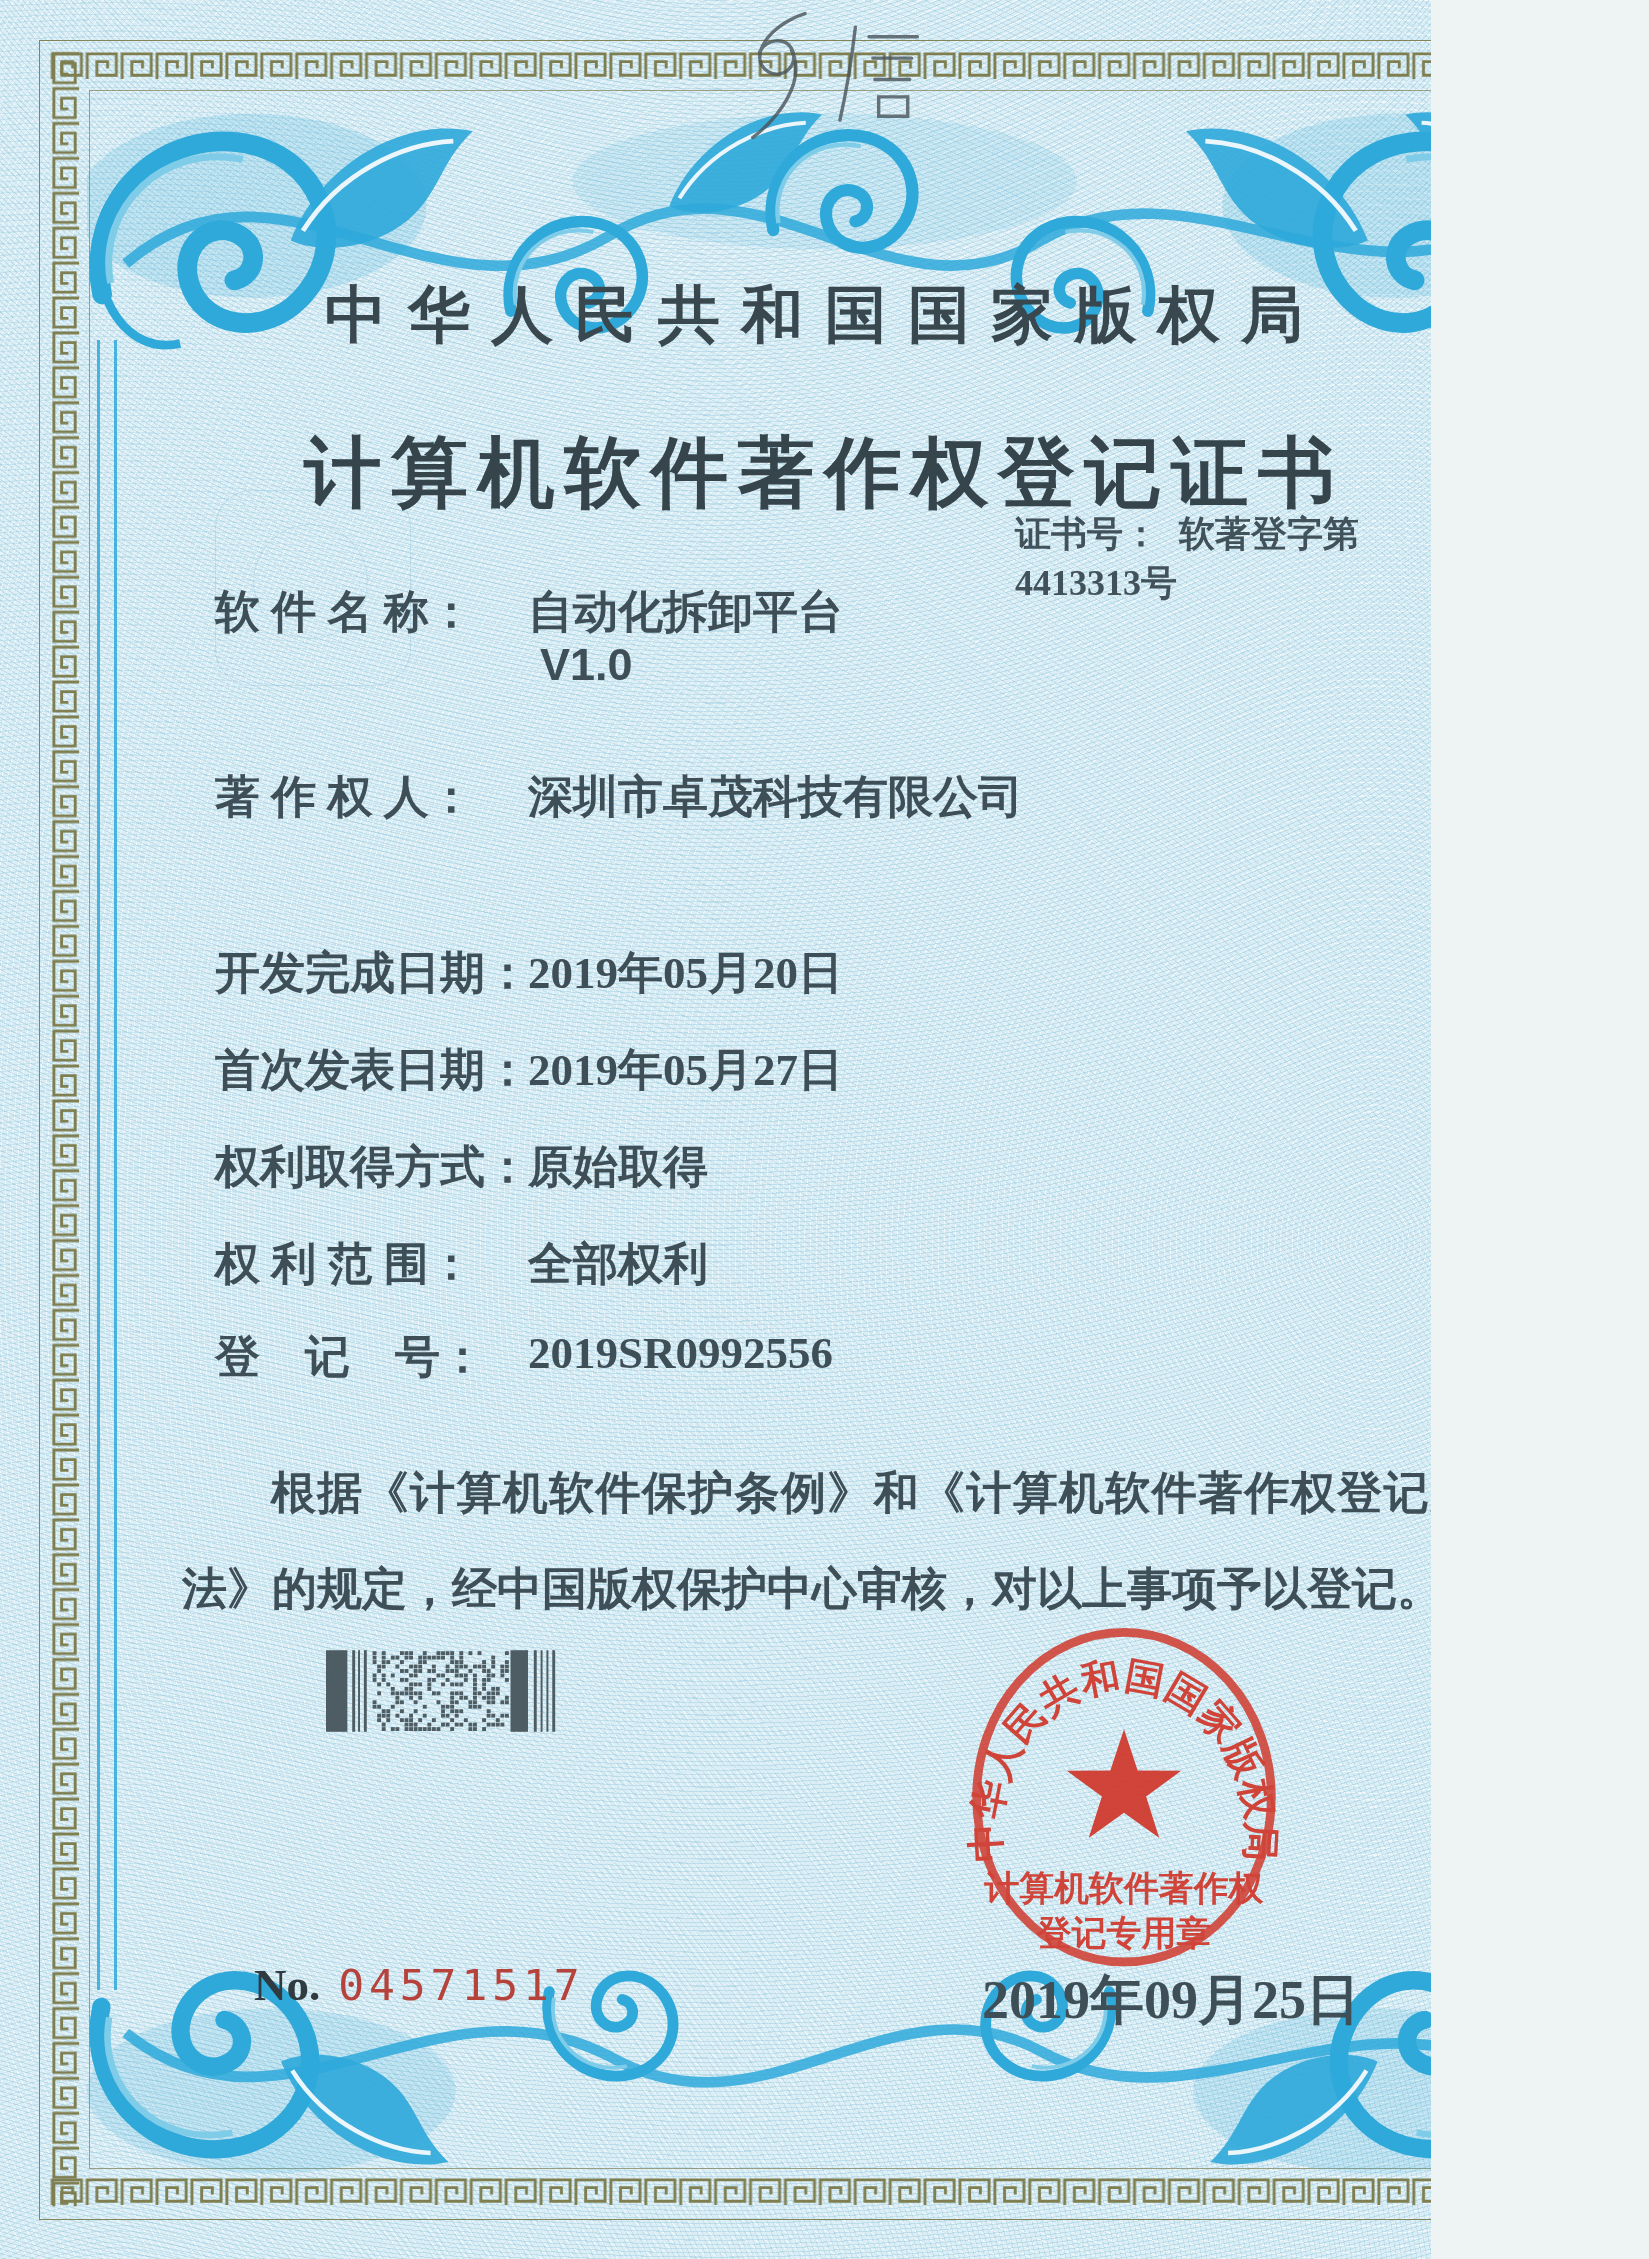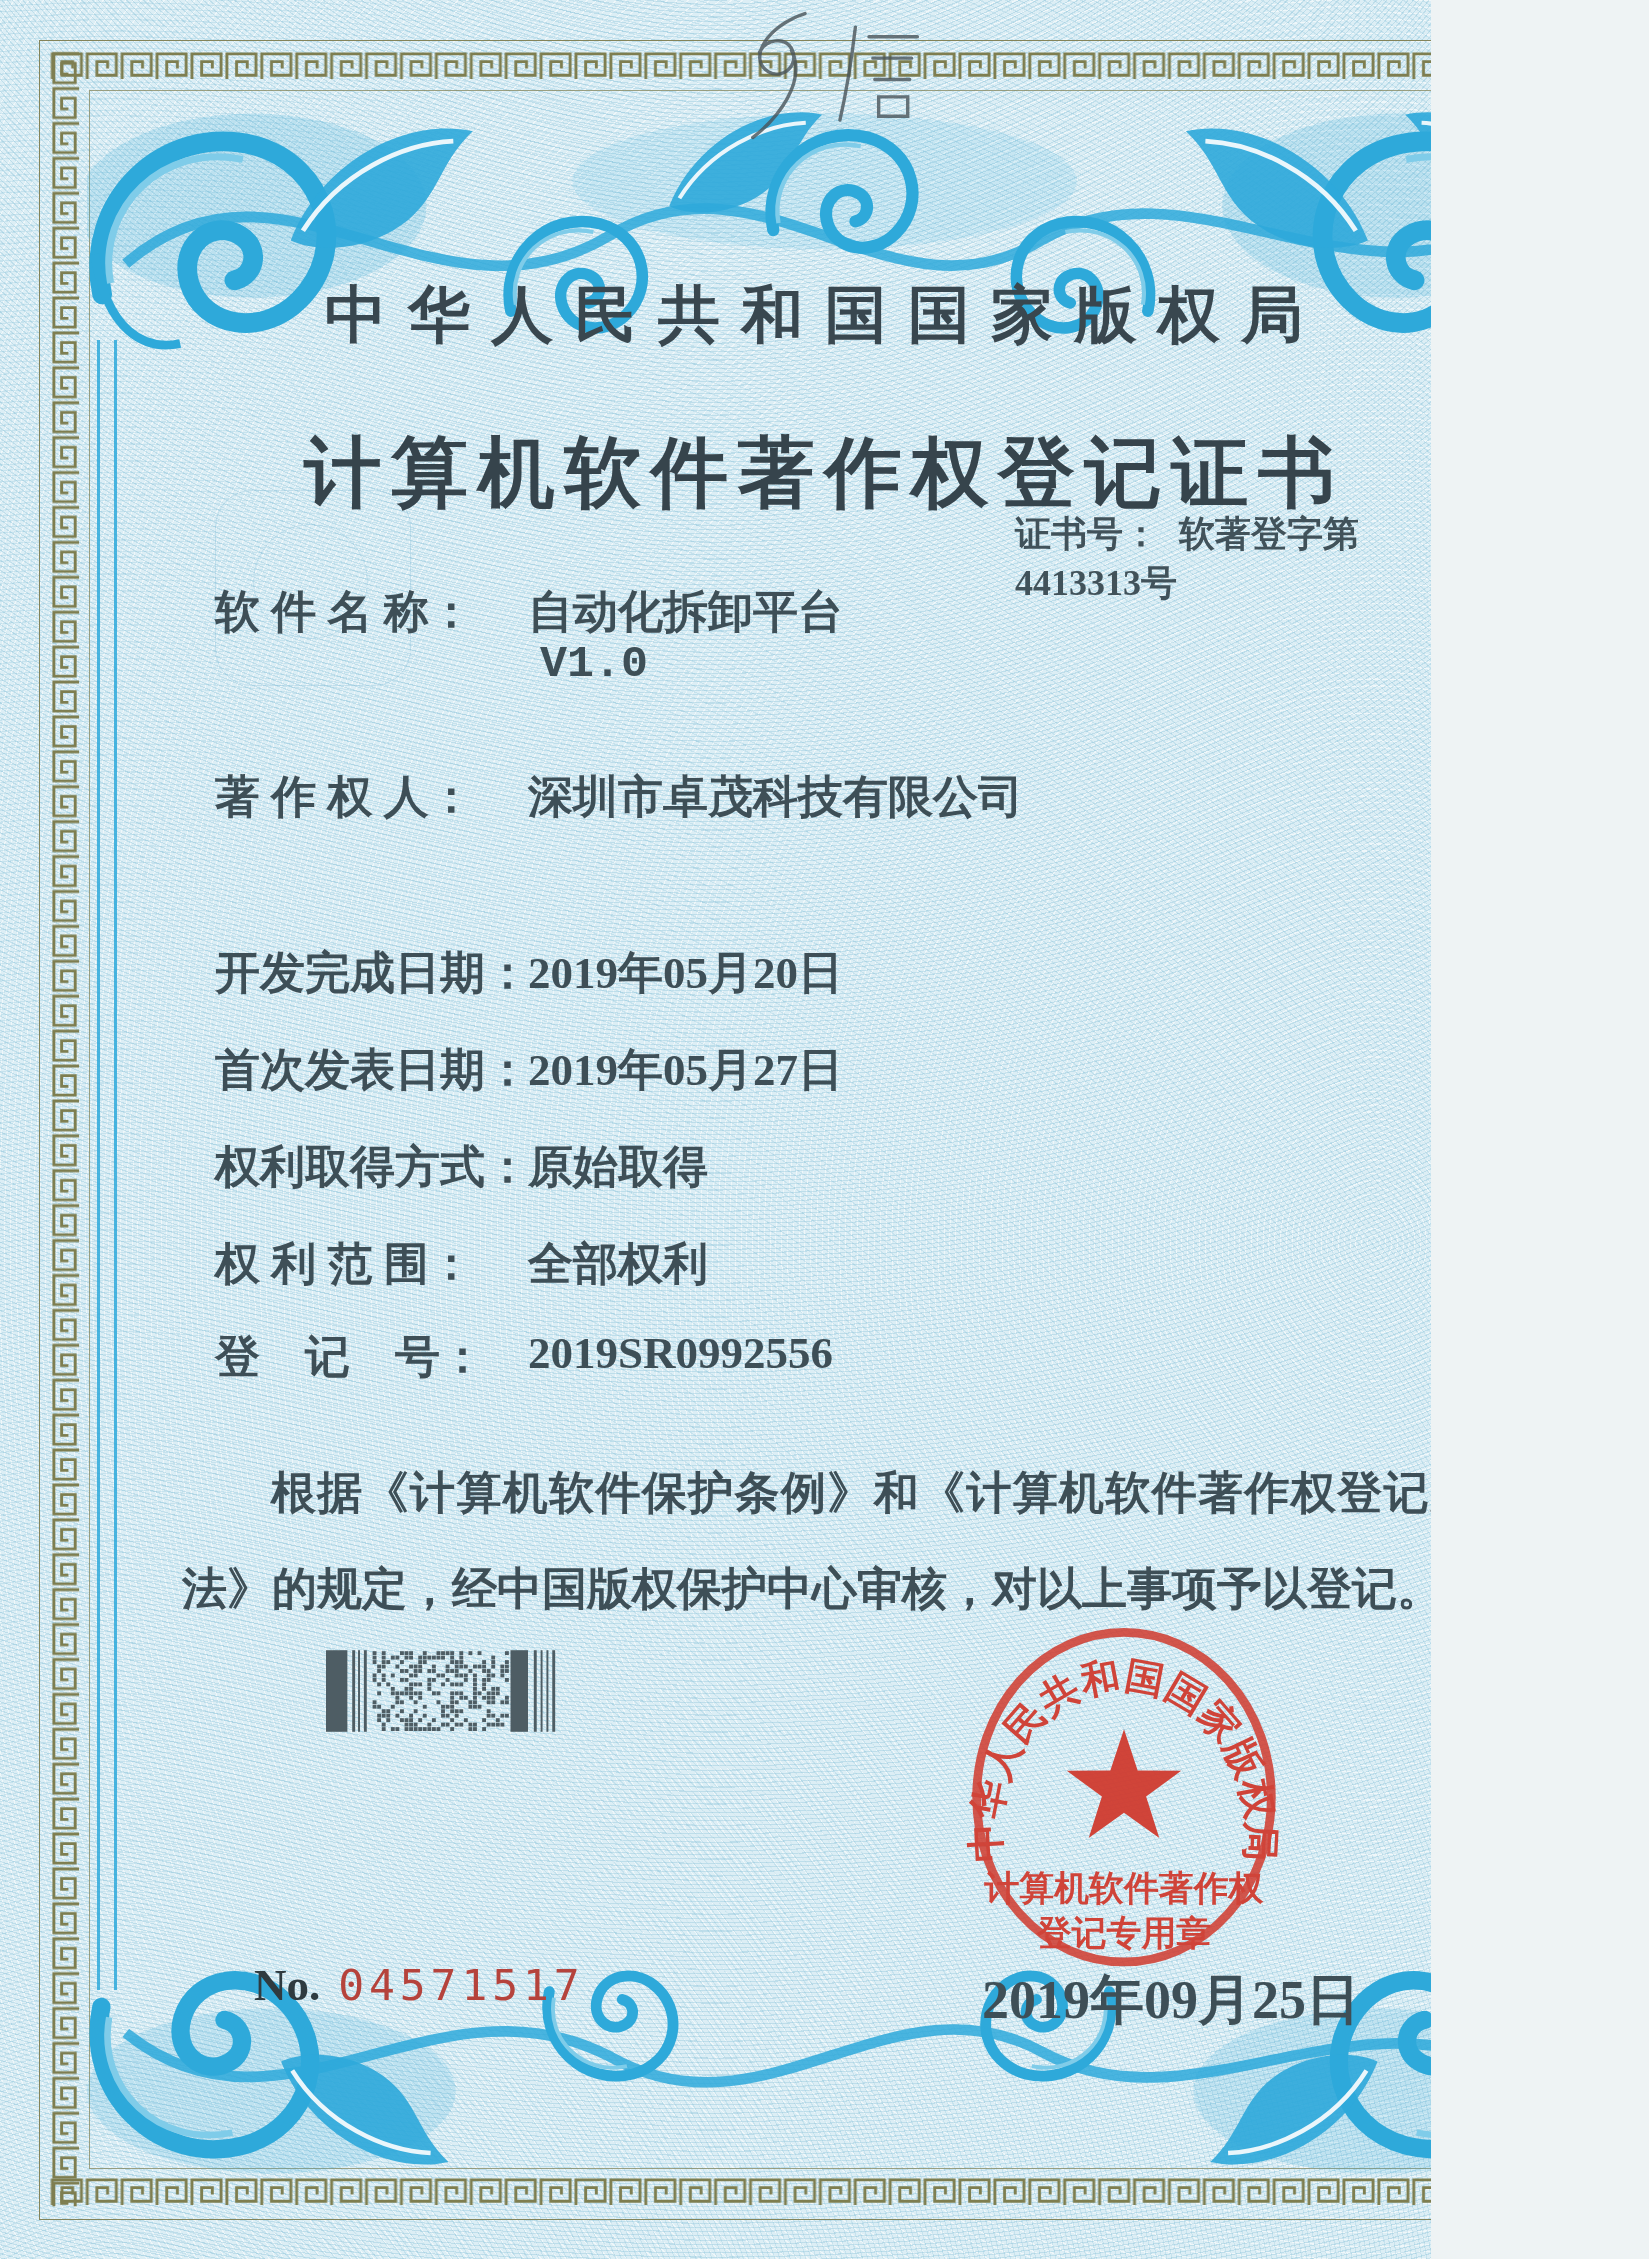--- a/index.html
+++ b/index.html
@@ -36,21 +36,21 @@
   .title2{
     position:absolute;left:87px;top:386px;width:1475px;text-align:center;
     font-family:"DejaVu Sans", sans-serif;font-weight:bold;
     font-size:77px;letter-spacing:9.7px;color:#36444c;margin-top:36px;
   }
   .certno{position:absolute;left:1015px;top:510px;font-size:36px;font-weight:600;color:#41525a;}
   .certno .lbl{margin-right:20px;}
   .row{position:absolute;left:0;width:1650px;font-size:45px;font-weight:600;color:#3e4f57;}
   .row .lbl{position:absolute;left:215px;white-space:pre;font-family:Liberation Serif, serif;}
   .row .val{position:absolute;left:528px;white-space:pre;}
-  .version{position:absolute;left:540px;top:639px;font-size:45px;font-weight:600;color:#3e4f57;font-family:Liberation Mono, monospace;}
+  .version{position:absolute;left:540px;top:639px;font-size:45px;font-weight:600;color:#3e4f57;font-family:Liberation Sans, sans-serif;}
   .statement{
     position:absolute;left:175px;top:1438px;width:1293px;
     font-size:45px;font-weight:600;line-height:96px;color:#3e4f57;
     text-indent:89px;text-align:justify;margin:7px;
   }
   .serial{position:absolute;left:254px;top:1959px;font-size:45px;}
   .serial .no{color:#2f3b40;font-weight:600;margin-right:18px;}
   .serial .digits{color:#b5433c;font-family:"DejaVu Sans Mono", monospace;font-size:43px;letter-spacing:4.9px;font-weight:normal;}
   .issue-date{position:absolute;left:982px;top:1964px;font-size:54px;font-weight:600;color:#3e4f57;z-index:4;}
   .seal{position:absolute;left:957px;top:1613px;z-index:5;opacity:.94;}

